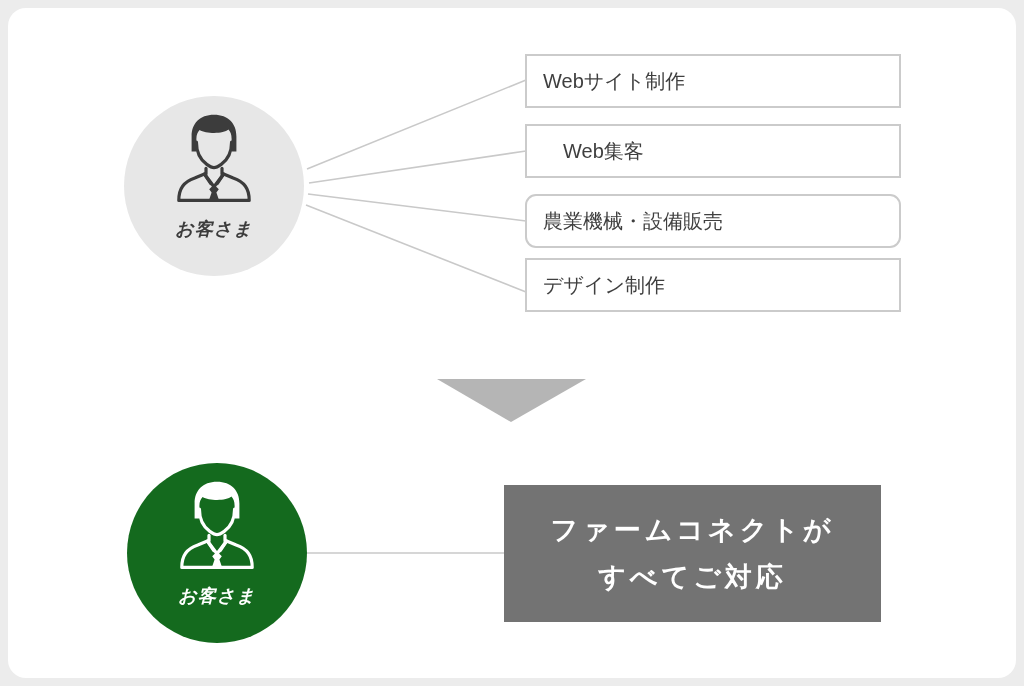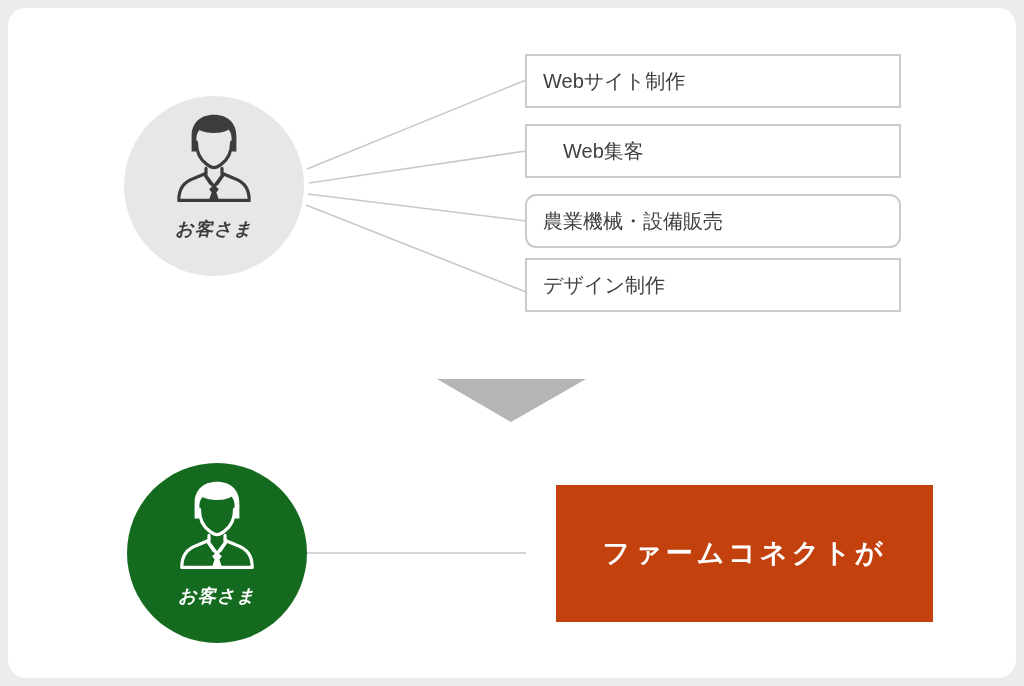--- a/index.html
+++ b/index.html
@@ -67,23 +67,23 @@
     padding-left: 16px;
     font-size: 20px;
     color: #3f3f3f;
   }
   .service-box-1 { top: 54px; }
   .service-box-2 { top: 124px; padding-left: 36px; }
   .service-box-3 { top: 194px; border-radius: 11px; }
   .service-box-4 { top: 258px; }
   .solution-box {
     position: absolute;
-    left: 556px; top: 485px;
+    left: 504px; top: 485px;
     width: 377px; height: 137px;
-    background: #c2410c;
+    background: #737373;
     color: #ffffff;
     display: flex;
     flex-direction: column;
     justify-content: center;
     align-items: center;
     text-align: center;
     font-size: 27px;
     font-weight: bold;
     letter-spacing: 4px;
     line-height: 47px;
@@ -149,13 +149,14 @@
     <g fill="currentColor" stroke="none">
       <path d="M60 6 C42 6 32 17 32 33 L32 52 L38 52 L38 36 C38 31 39.5 27.5 42 25 C50 30 72 30 78 24.5 C80.5 27 82 31 82 36 L82 52 L88 52 L88 33 C88 17 78 6 60 6 Z"></path>
       <path d="M60 93 L66 99 L63 103 L66 112 L54 112 L57 103 L54 99 Z"></path>
     </g>
   </svg>
   <div class="circle-label">お客さま</div>
 </div>
 
 <div class="solution-box">
   <div>ファームコネクトが</div>
+  <div>すべてご対応</div>
 </div>
 
 </body></html>

